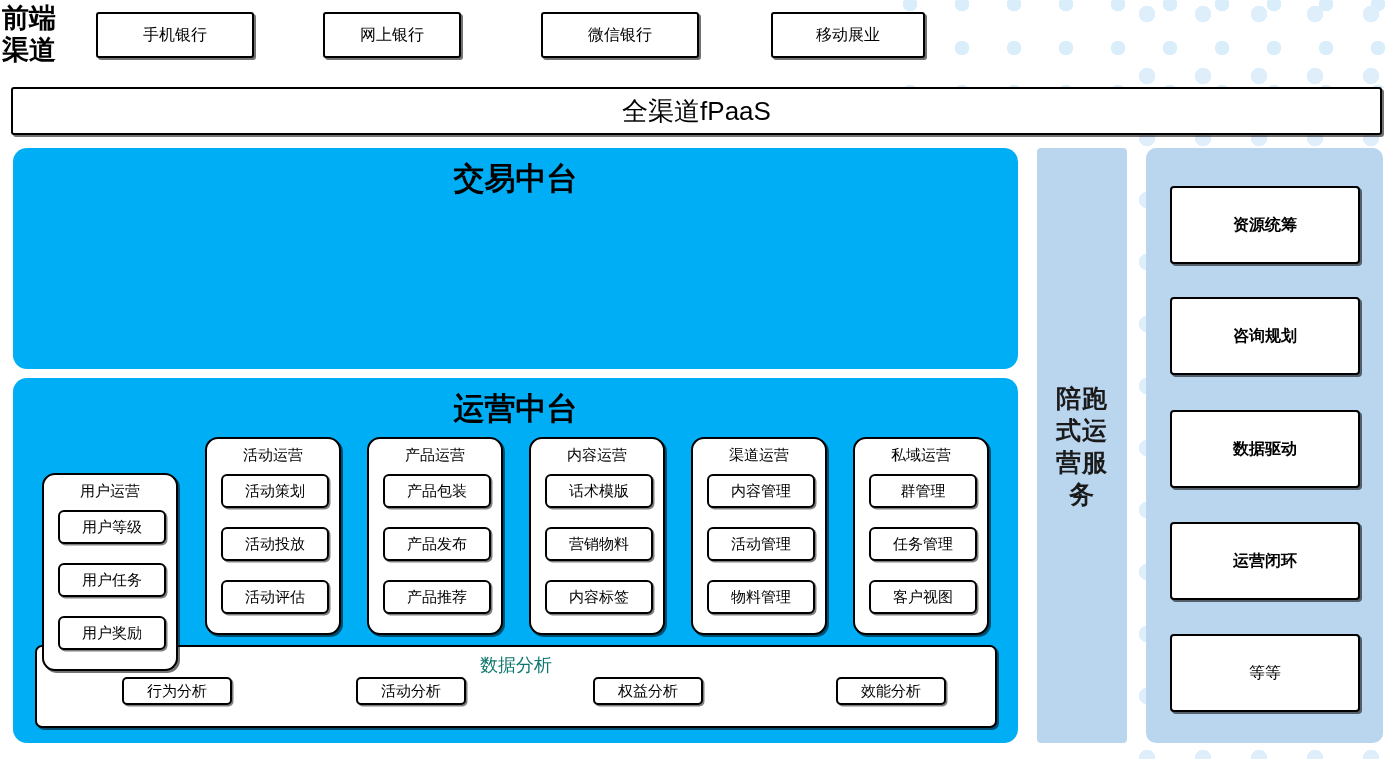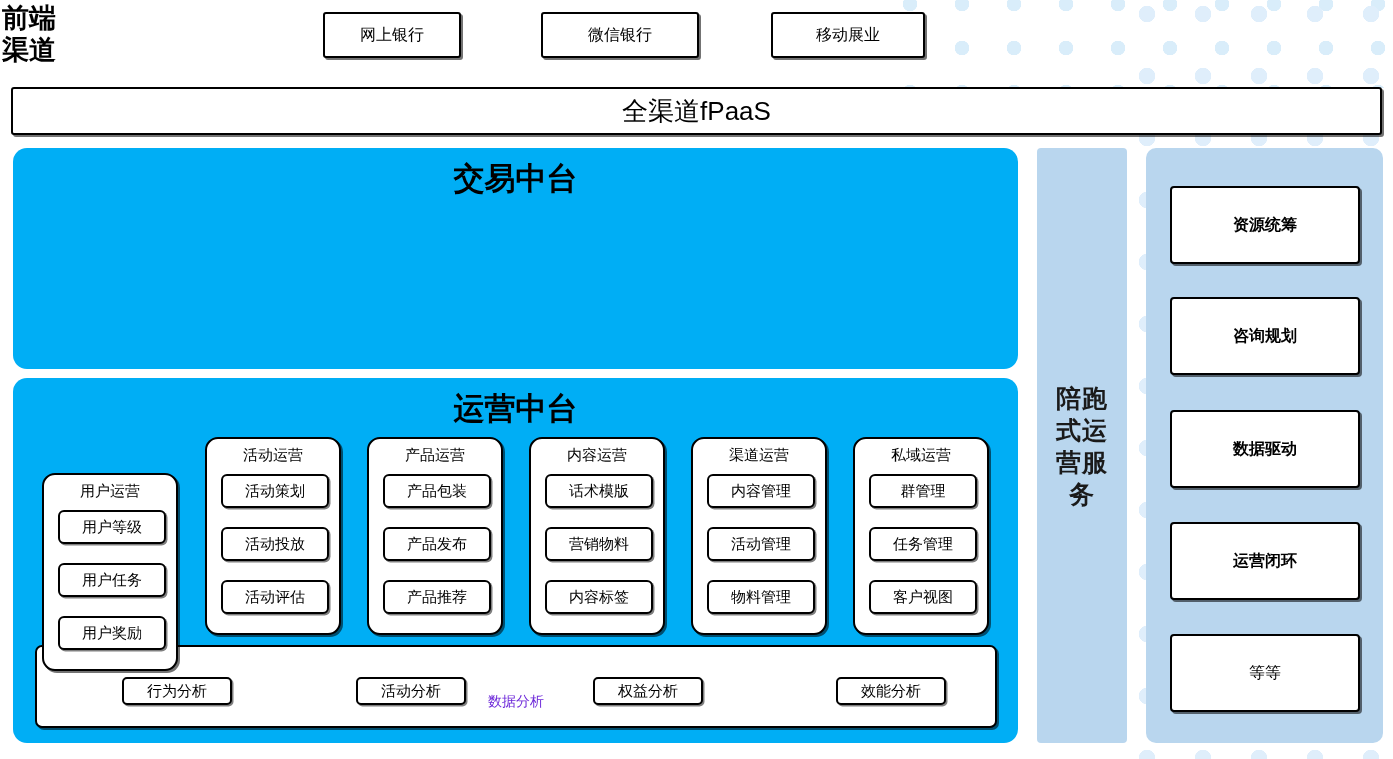--- a/index.html
+++ b/index.html
@@ -109,21 +109,21 @@
 
   
   #data-analysis {
     position: absolute; left: 35px; top: 645px; width: 962px; height: 83px;
     background:#fff; border:2px solid #000; border-radius: 7px;
     box-shadow: 2px 2px 0 rgba(0,0,0,0.55);
     z-index: 3;
   }
   #data-analysis-title {
     position:absolute; top:6px; left:0; width:100%;
-    text-align:center; font-size:14px; color:#6d28d9;margin-top:40px;
+    text-align:center; font-size:18px; color:#0f766e;
   }
   .da-item {
     position:absolute; top:30px; width:110px; height:28px;
     background:#fff; border:2px solid #000; border-radius:5px;
     box-shadow: 1.5px 1.5px 0 rgba(0,0,0,0.5);
     display:flex; align-items:center; justify-content:center;
     font-size:15px; color:#000;margin-left:13px;
   }
 
   
@@ -190,20 +190,21 @@
   </div>
 
   <div id="services">
       <div class="svc-item bold" style="top: 38px;">资源统筹</div>
       <div class="svc-item bold" style="top: 149px;">咨询规划</div>
       <div class="svc-item bold" style="top: 262px;">数据驱动</div>
       <div class="svc-item bold" style="top: 374px;">运营闭环</div>
       <div class="svc-item" style="top: 486px;">等等</div>
     </div>
 
+<div class="wbox channel-box" style="left: 96px; width: 158px;">手机银行</div>
     <div class="wbox channel-box" style="left: 323px; width: 138px;">网上银行</div>
     <div class="wbox channel-box" style="left: 541px; width: 158px;">微信银行</div>
     <div class="wbox channel-box" style="left: 771px; width: 154px;">移动展业</div>
     <div class="wbox round trade-box" style="left: 41px; top: 225px; width: 202px; height: 52px;">用户中心</div>
     <div class="wbox round trade-box" style="left: 288px; top: 225px; width: 200px; height: 52px;">认证中心</div>
     <div class="wbox round trade-box" style="left: 534px; top: 225px; width: 200px; height: 52px;">限额中心</div>
     <div class="wbox round trade-box" style="left: 41px; top: 292px; width: 202px; height: 52px;">合约中心</div>
     <div class="wbox round trade-box" style="left: 288px; top: 292px; width: 200px; height: 52px;">风控中心</div>
     <div class="wbox round trade-box" style="left: 534px; top: 292px; width: 200px; height: 52px;">流程中心</div>
     <div class="wbox round trade-box" style="left: 797px; top: 225px; width: 187px; height: 119px;">场景交易中心</div>

